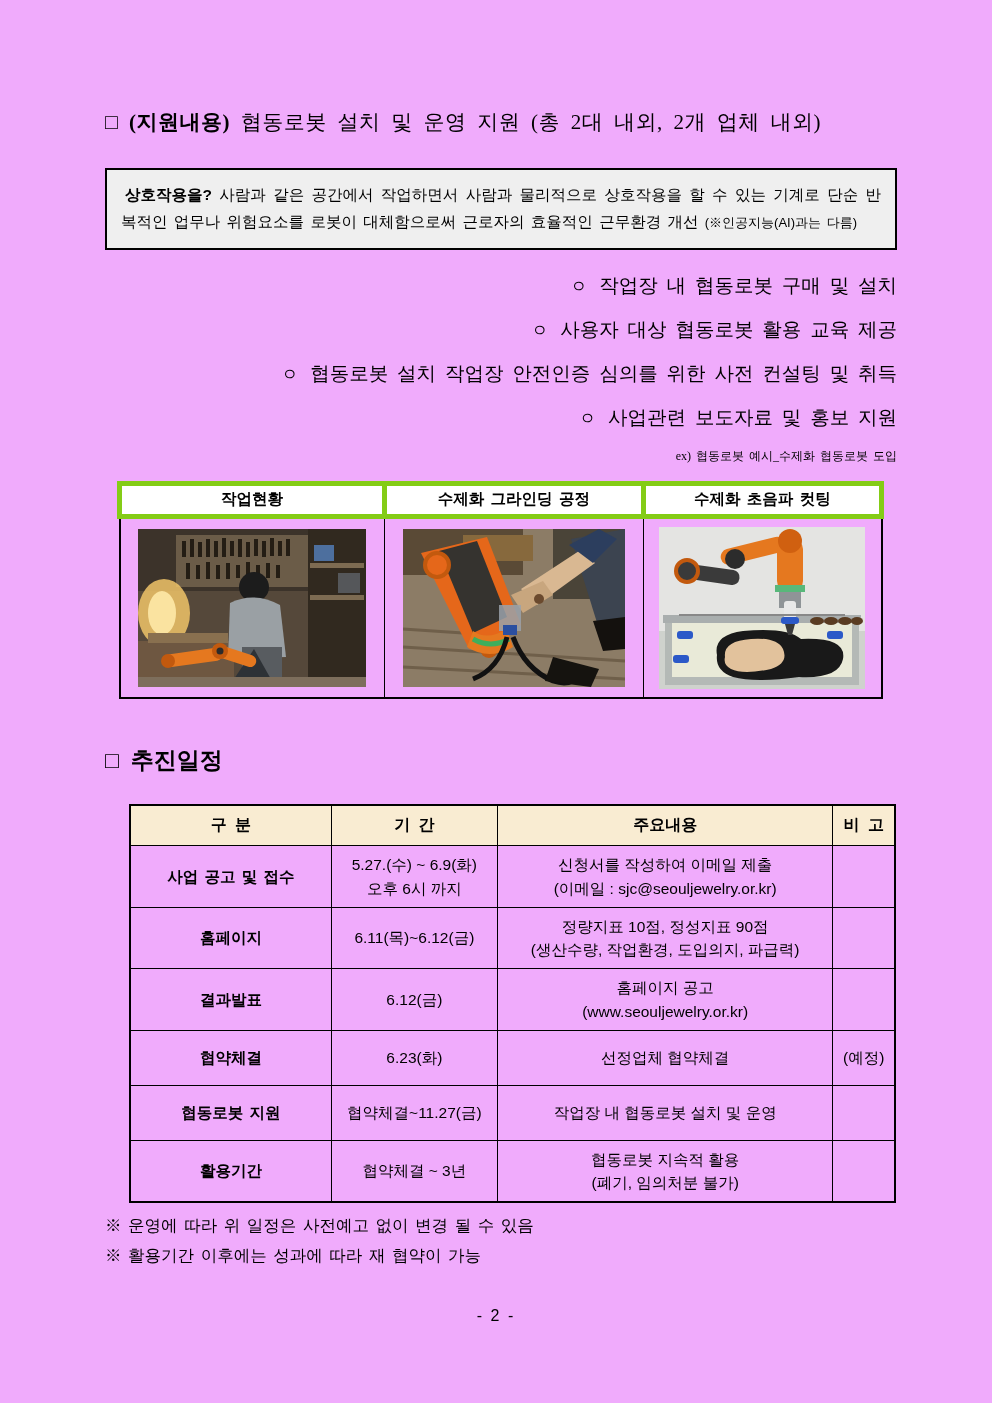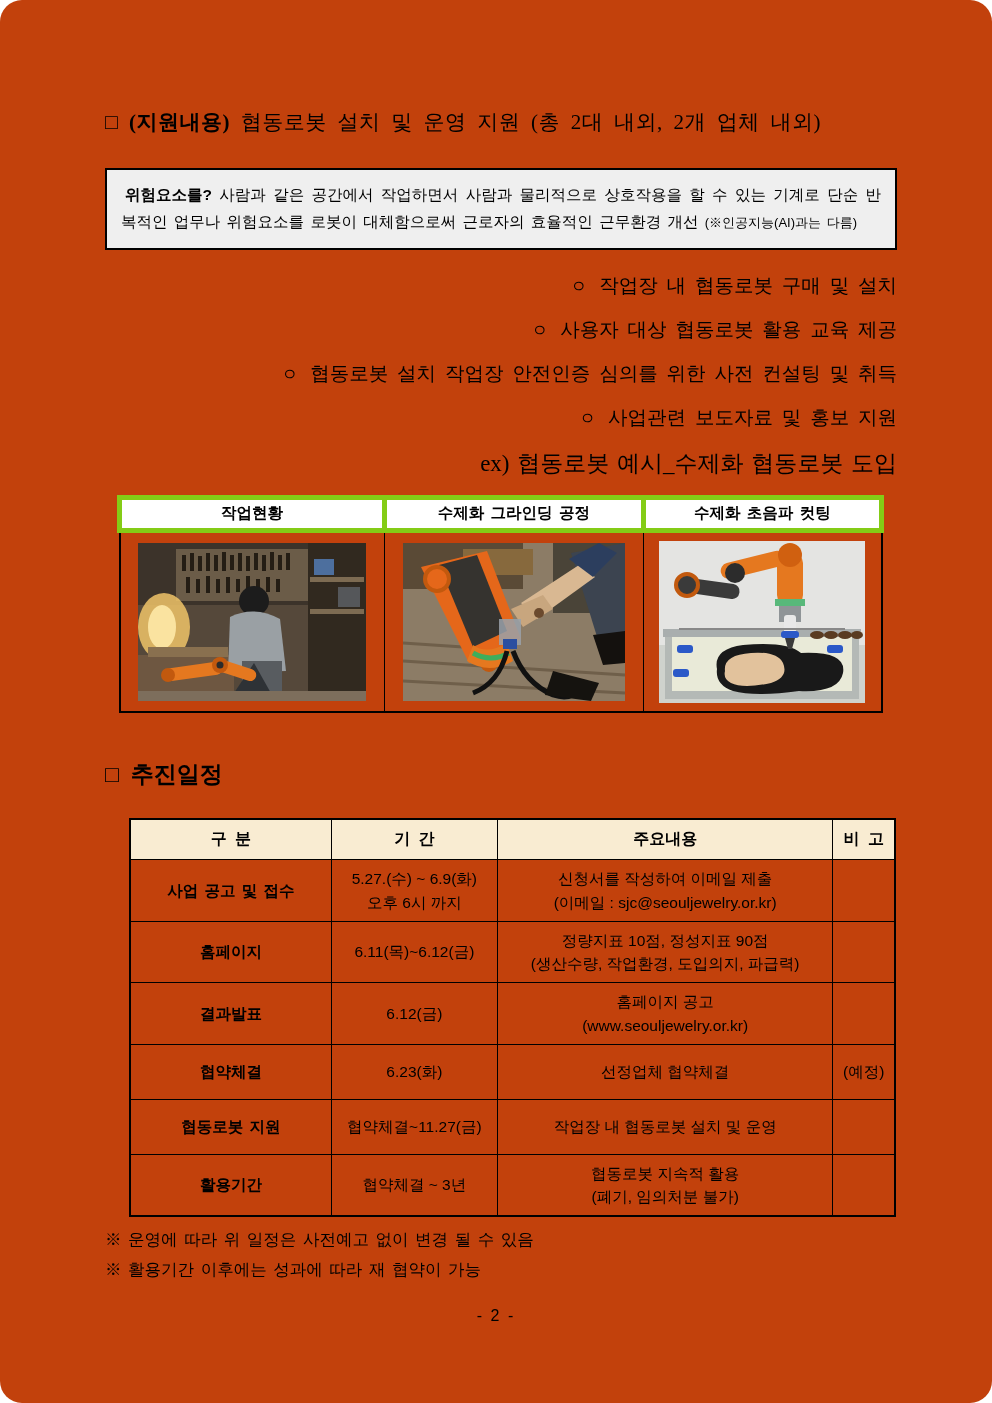--- a/index.html
+++ b/index.html
@@ -1,20 +1,20 @@
 <!DOCTYPE html>
 <html><head>
 <meta charset="utf-8">
 <style>
   * { margin:0; padding:0; box-sizing:border-box; }
   html,body { background:#ffffff; }
   .page {
     position:relative; width:992px; height:1403px; margin:0 auto;
-    background:#c2410c; color:#000;
-    font-family:"Liberation Serif", serif; overflow:hidden;border-radius:22px;
+    background:#f0abfc; color:#000;
+    font-family:"Liberation Serif", serif; overflow:hidden;
   }
   .content { position:absolute; left:105px; top:0; width:792px; }
 
   
   .sec-title { margin-top:108px; font-size:21px; word-spacing:5px; letter-spacing:0.5px; }
   .sec-title .b { font-weight:bold; }
 
   
   .info-box {
     margin-top:32px; border:2px solid #000; background:#efefef;
@@ -22,21 +22,21 @@
     font-family:"Liberation Sans", sans-serif;
     font-size:15.5px; line-height:1.75; text-align:justify; word-spacing:2px;
   }
   .info-box .term { font-weight:bold; padding-left:4px; }
   .info-box .small { font-size:13px; }
 
   
   .bullets { margin-top:22px;text-align:right; }
   .bullet-line { font-size:19.5px; word-spacing:4px; margin:0 0 17px 18px; }
   .bullet-line .dot { margin-right:12px; font-size:17px; }
-  .example { font-size:23px; word-spacing:2px; margin:2px 0 16px 28px; }
+  .example { font-size:12px; word-spacing:2px; margin:2px 0 16px 28px; }
 
   
   table { border-collapse:collapse; }
   .photo-table { width:767px; margin-left:12px; border:2px solid #000; }
   .photo-table th {
     border:5px solid #84cc16; background:#fff;
     font-family:"Liberation Sans", sans-serif; font-size:15.5px; font-weight:bold;
     padding:3px 0 4px 0; word-spacing:2px;
   }
   .photo-table td { border:1px solid #000; padding:8px 14px; height:178px; text-align:center; vertical-align:middle; }
@@ -74,21 +74,21 @@
 <div class="page">
   <div class="content">
 
     <div class="sec-title">
       <span>□</span>
       <span class="b">(지원내용)</span>
       <span>협동로봇 설치 및 운영 지원 (총 2대 내외, 2개 업체 내외)</span>
     </div>
 
     <div class="info-box">
-      <span class="term">위험요소를?</span>
+      <span class="term">상호작용을?</span>
       <span>사람과 같은 공간에서 작업하면서 사람과 물리적으로 상호작용을 할 수 있는 기계로 단순 반복적인 업무나 위험요소를 로봇이 대체함으로써 근로자의 효율적인 근무환경 개선</span>
       <span class="small">(※인공지능(AI)과는 다름)</span>
     </div>
 
     <div class="bullets">
       <div class="bullet-line">
         <span class="dot">ㅇ</span><span>작업장 내 협동로봇 구매 및 설치</span>
       </div>
       <div class="bullet-line">
         <span class="dot">ㅇ</span><span>사용자 대상 협동로봇 활용 교육 제공</span>

